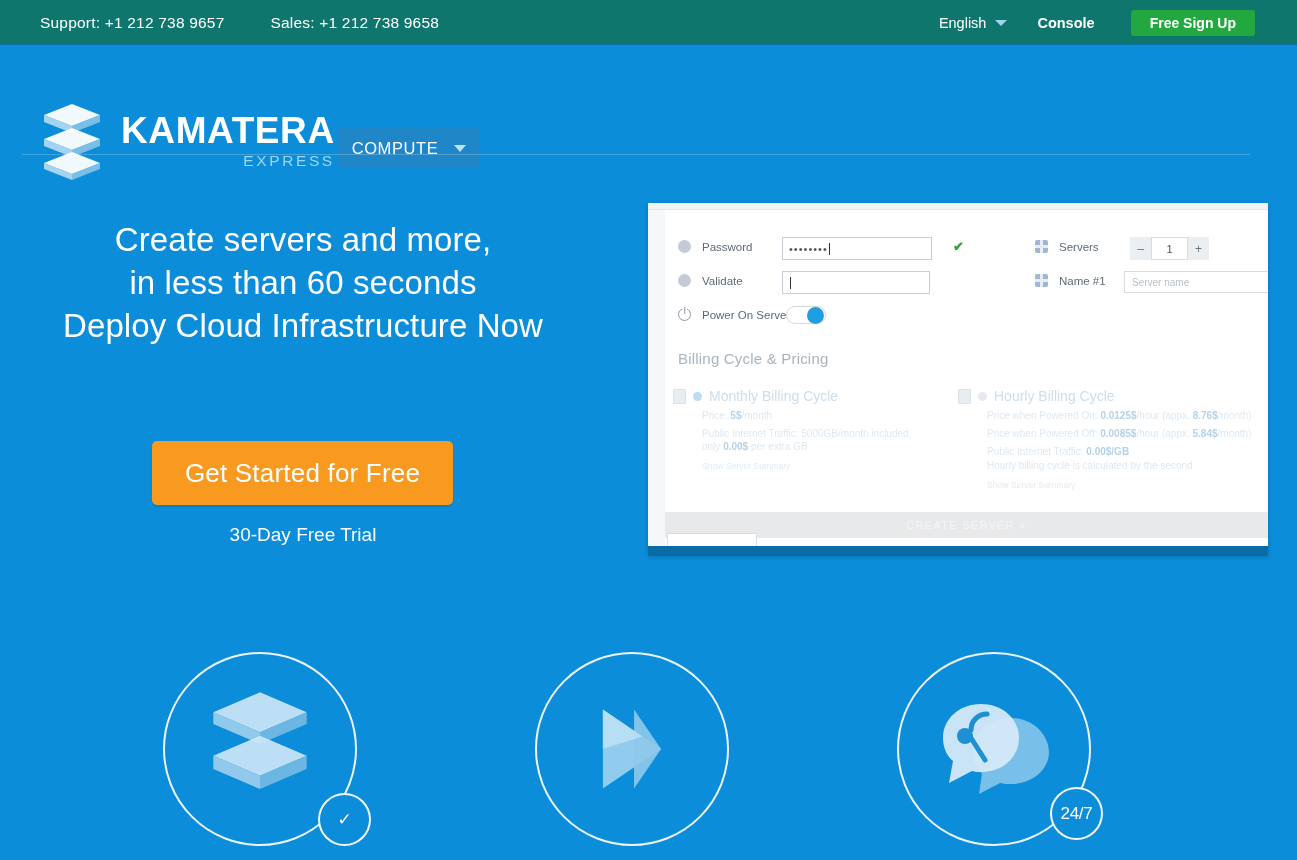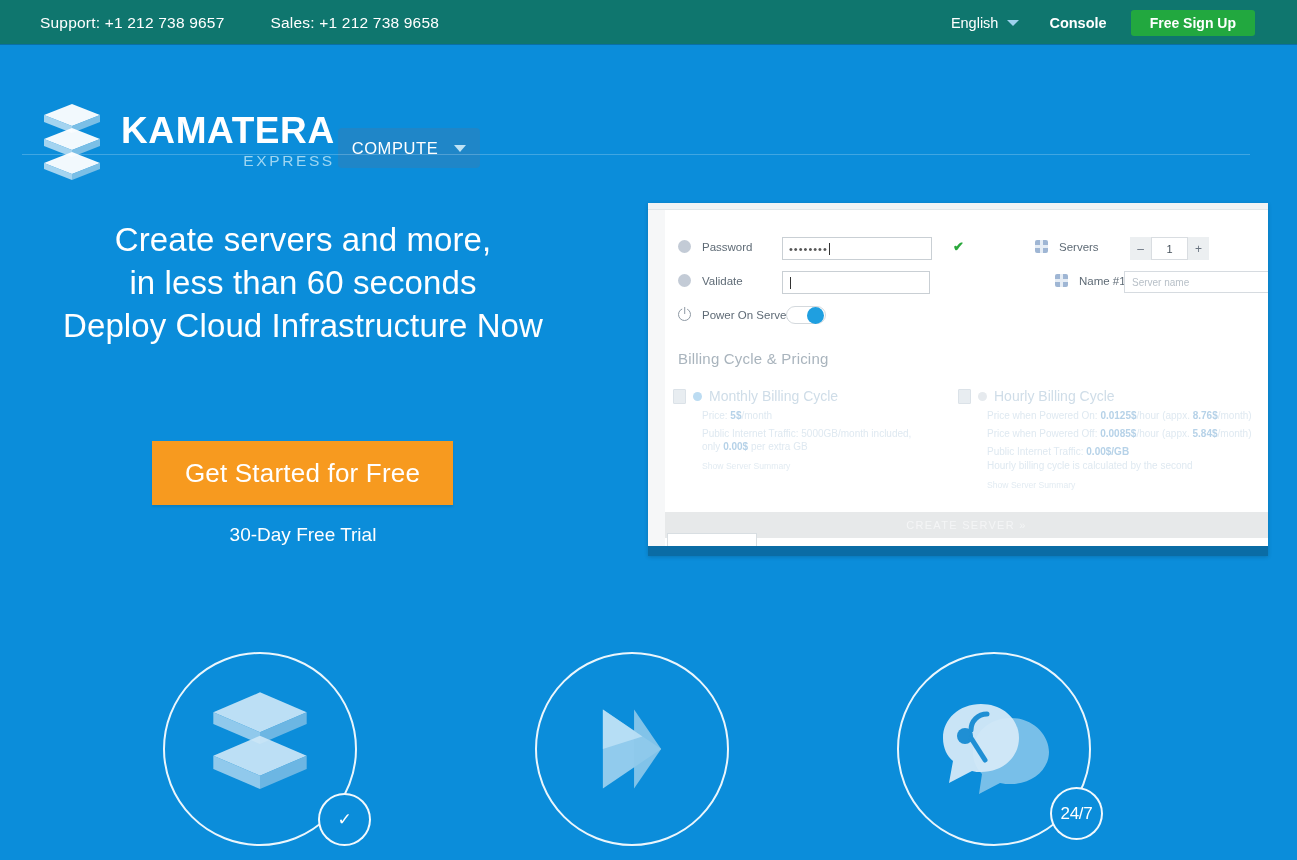--- a/index.html
+++ b/index.html
@@ -33,21 +33,21 @@
   }
   .lang{
     color:#ffffff; font-size:14.5px; display:flex; align-items:center; gap:9px;
     margin-right:30px; cursor:pointer; white-space:nowrap;
   }
   .caret-down{
     width:0;height:0;border-left:6px solid transparent;border-right:6px solid transparent;
     border-top:6px solid #9fd2ee; display:block;
   }
   .console-link{
-    color:#ffffff; font-size:14.5px; font-weight:bold; margin-right:24px;
+    color:#ffffff; font-size:14.5px; font-weight:bold; margin-right:36px;
     cursor:pointer; white-space:nowrap; text-decoration:none;
   }
   .signup-btn{
     background:#22a83f; color:#ffffff; font-size:14px; font-weight:bold;
     border:none; border-radius:3px; padding:0 19px; height:26px; line-height:26px;
     cursor:pointer; white-space:nowrap; font-family:inherit;
   }
 
   
   .navbar{
@@ -91,21 +91,21 @@
 
   
   .hero-head{
     position:absolute; left:0; top:218px; width:606px;
     text-align:center; color:#ffffff;
     font-size:33px; line-height:43px; font-weight:normal; letter-spacing:.1px;
   }
   .hero-head div{ white-space:nowrap; }
   .cta-btn{
     position:absolute; left:152px; top:441px;
-    width:301px; height:64px; border:none; border-radius:0;
+    width:301px; height:64px; border:none; border-radius:5px;
     background:#f79a1f; color:#ffffff; font-size:26px; letter-spacing:.2px;
     cursor:pointer; font-family:inherit;
     box-shadow:0 2px 2px rgba(0,0,0,.10);
   }
   .trial-note{
     position:absolute; left:0; top:524px; width:606px; text-align:center;
     color:#ffffff; font-size:19px;
   }
 
   
@@ -326,21 +326,21 @@
     <div class="fld-row" style="left:370px; top:30px;">
       <i class="fld-icon grid"></i>
       <span class="fld-label">Servers</span>
     </div>
     <div class="stepper" style="position:absolute; left:465px; top:27px;">
       <div class="sbtn">–</div>
       <div class="sval">1</div>
       <div class="sbtn">+</div>
     </div>
 
-    <div class="fld-row" style="left:390px; top:64px;">
+    <div class="fld-row" style="left:370px; top:64px;">
       <i class="fld-icon grid"></i>
       <span class="fld-label">Name #1</span>
     </div>
     <div class="ph-input" style="position:absolute; left:459px; top:61px; width:160px;">
       <span>Server name</span>
     </div>
 
     <div class="sec-title" style="left:13px; top:140px;">Billing Cycle &amp; Pricing</div>
 
     <div class="bill-col" style="left:8px; top:178px; width:270px;">

